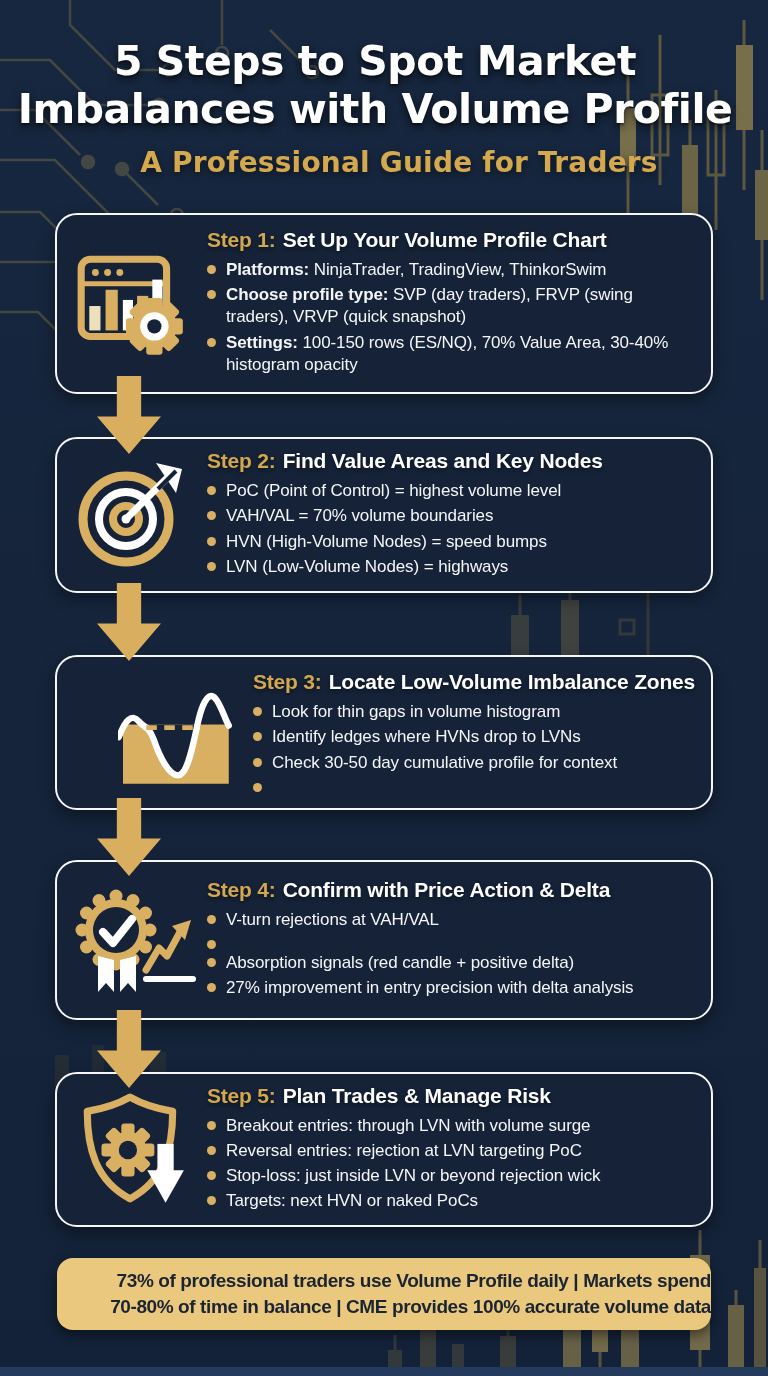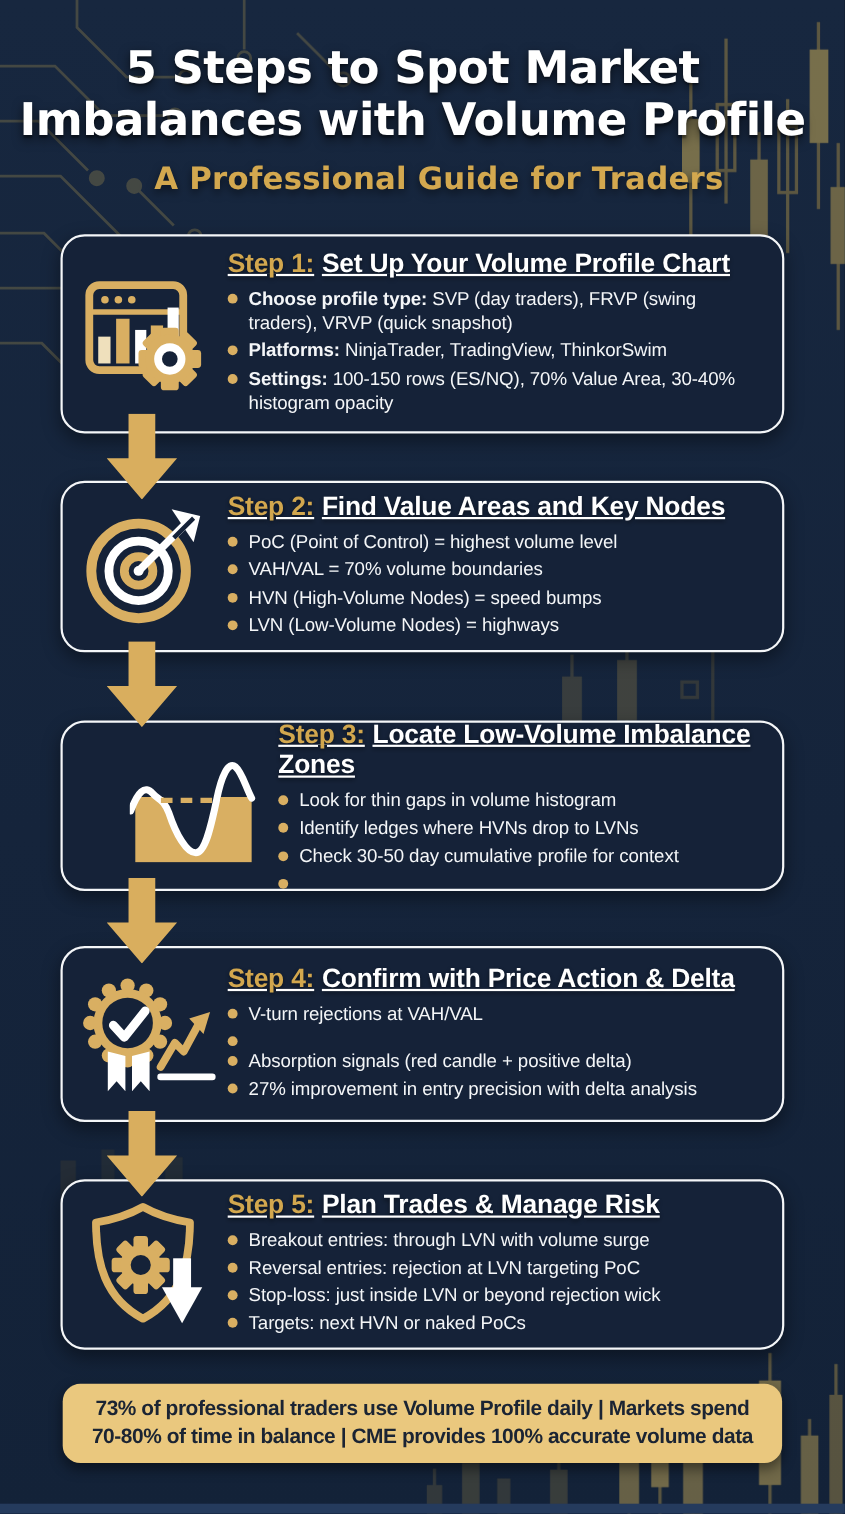--- a/index.html
+++ b/index.html
@@ -29,39 +29,39 @@
     box-shadow:0 6px 16px rgba(0,0,0,.4);
     display:flex;align-items:center;box-sizing:border-box;
   }
   .c1{top:213px;height:181px;}
   .c2{top:437px;height:156px;}
   .c3{top:655px;height:155px;padding-left:46px;}
   .c4{top:860px;height:160px;}
   .c5{top:1072px;height:155px;}
   .icon-box{flex:0 0 150px;display:flex;align-items:center;justify-content:center;}
   .content{flex:1;padding-right:14px;}
-  .step-heading{font-size:24px;font-weight:800;color:#ffffff;margin-bottom:7px;letter-spacing:-.2px;
-    text-shadow:0 2px 4px rgba(0,0,0,.45);text-decoration:underline;}
+  .step-heading{font-size:21px;font-weight:800;color:#ffffff;margin-bottom:7px;letter-spacing:-.2px;
+    text-shadow:0 2px 4px rgba(0,0,0,.45);}
   .step-label{color:#d2a74e;margin-right:7px;}
   .bullet{display:flex;margin:3px 0;align-items:flex-start;}
   .dot{flex:0 0 9px;width:9px;height:9px;border-radius:50%;background:#d9af62;margin-top:6px;margin-right:10px;}
   .btext{font-size:17px;color:#f4f6f8;line-height:1.3;letter-spacing:-.1px;}
   .btext b{font-weight:800;}
   
   .flow-arrow{
     position:absolute;left:97px;width:64px;height:78px;background:#d9ae5e;z-index:5;
     clip-path:polygon(31% 0,69% 0,69% 52%,100% 52%,50% 100%,0 52%,31% 52%);
     filter:drop-shadow(0 2px 3px rgba(0,0,0,.5));
   }
   .a1{top:376px;} .a2{top:583px;} .a3{top:798px;} .a4{top:1010px;}
   
   .banner{
     position:absolute;left:57px;right:57px;top:1258px;height:72px;z-index:3;
     background:#eac87e;border-radius:16px;box-shadow:0 5px 12px rgba(0,0,0,.45);
-    display:flex;flex-direction:column;align-items:center;justify-content:center;
+    display:flex;flex-direction:column;align-items:flex-end;justify-content:center;
   }
   .banner-line{
     color:#1b2433;font-size:19px;font-weight:800;line-height:1.38;letter-spacing:-.4px;white-space:nowrap;
   }
   .bottom-strip{position:absolute;left:0;right:0;bottom:0;height:9px;background:#253b5d;z-index:1;}
 </style>
 </head>
 <body>
 
 <div class="page">
@@ -177,25 +177,25 @@
         <circle cx="82" cy="82" r="14" fill="#ffffff"></circle>
         <circle cx="82" cy="82" r="7" fill="#152238"></circle>
       </svg>
     </div>
     <div class="content">
       <div class="step-heading">
         <span class="step-label">Step 1:</span><span>Set Up Your Volume Profile Chart</span>
       </div>
       <div class="bullet">
           <span class="dot"></span>
+          <span class="btext"><b>Platforms:</b><span> NinjaTrader, TradingView, ThinkorSwim</span></span>
+        </div>
+      <div class="bullet">
+          <span class="dot"></span>
           <span class="btext"><b>Choose profile type:</b><span> SVP (day traders), FRVP (swing traders), VRVP (quick snapshot)</span></span>
-        </div>
-      <div class="bullet">
-          <span class="dot"></span>
-          <span class="btext"><b>Platforms:</b><span> NinjaTrader, TradingView, ThinkorSwim</span></span>
         </div>
       <div class="bullet">
           <span class="dot"></span>
           <span class="btext"><b>Settings:</b><span> 100-150 rows (ES/NQ), 70% Value Area, 30-40% histogram opacity</span></span>
         </div>
     </div>
   </div>
 
   <div class="flow-arrow a1"></div>
 

